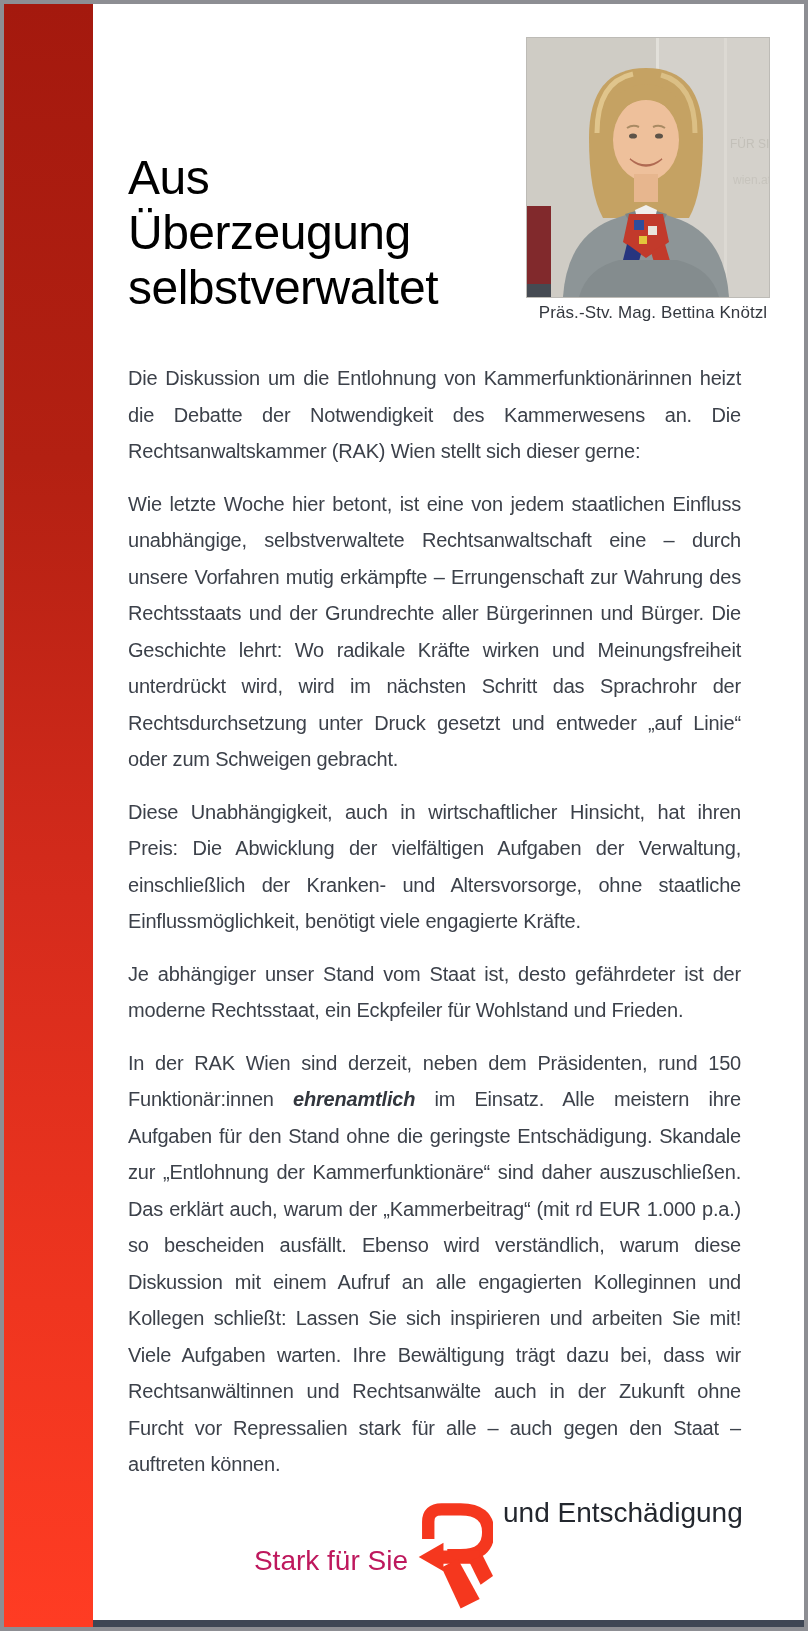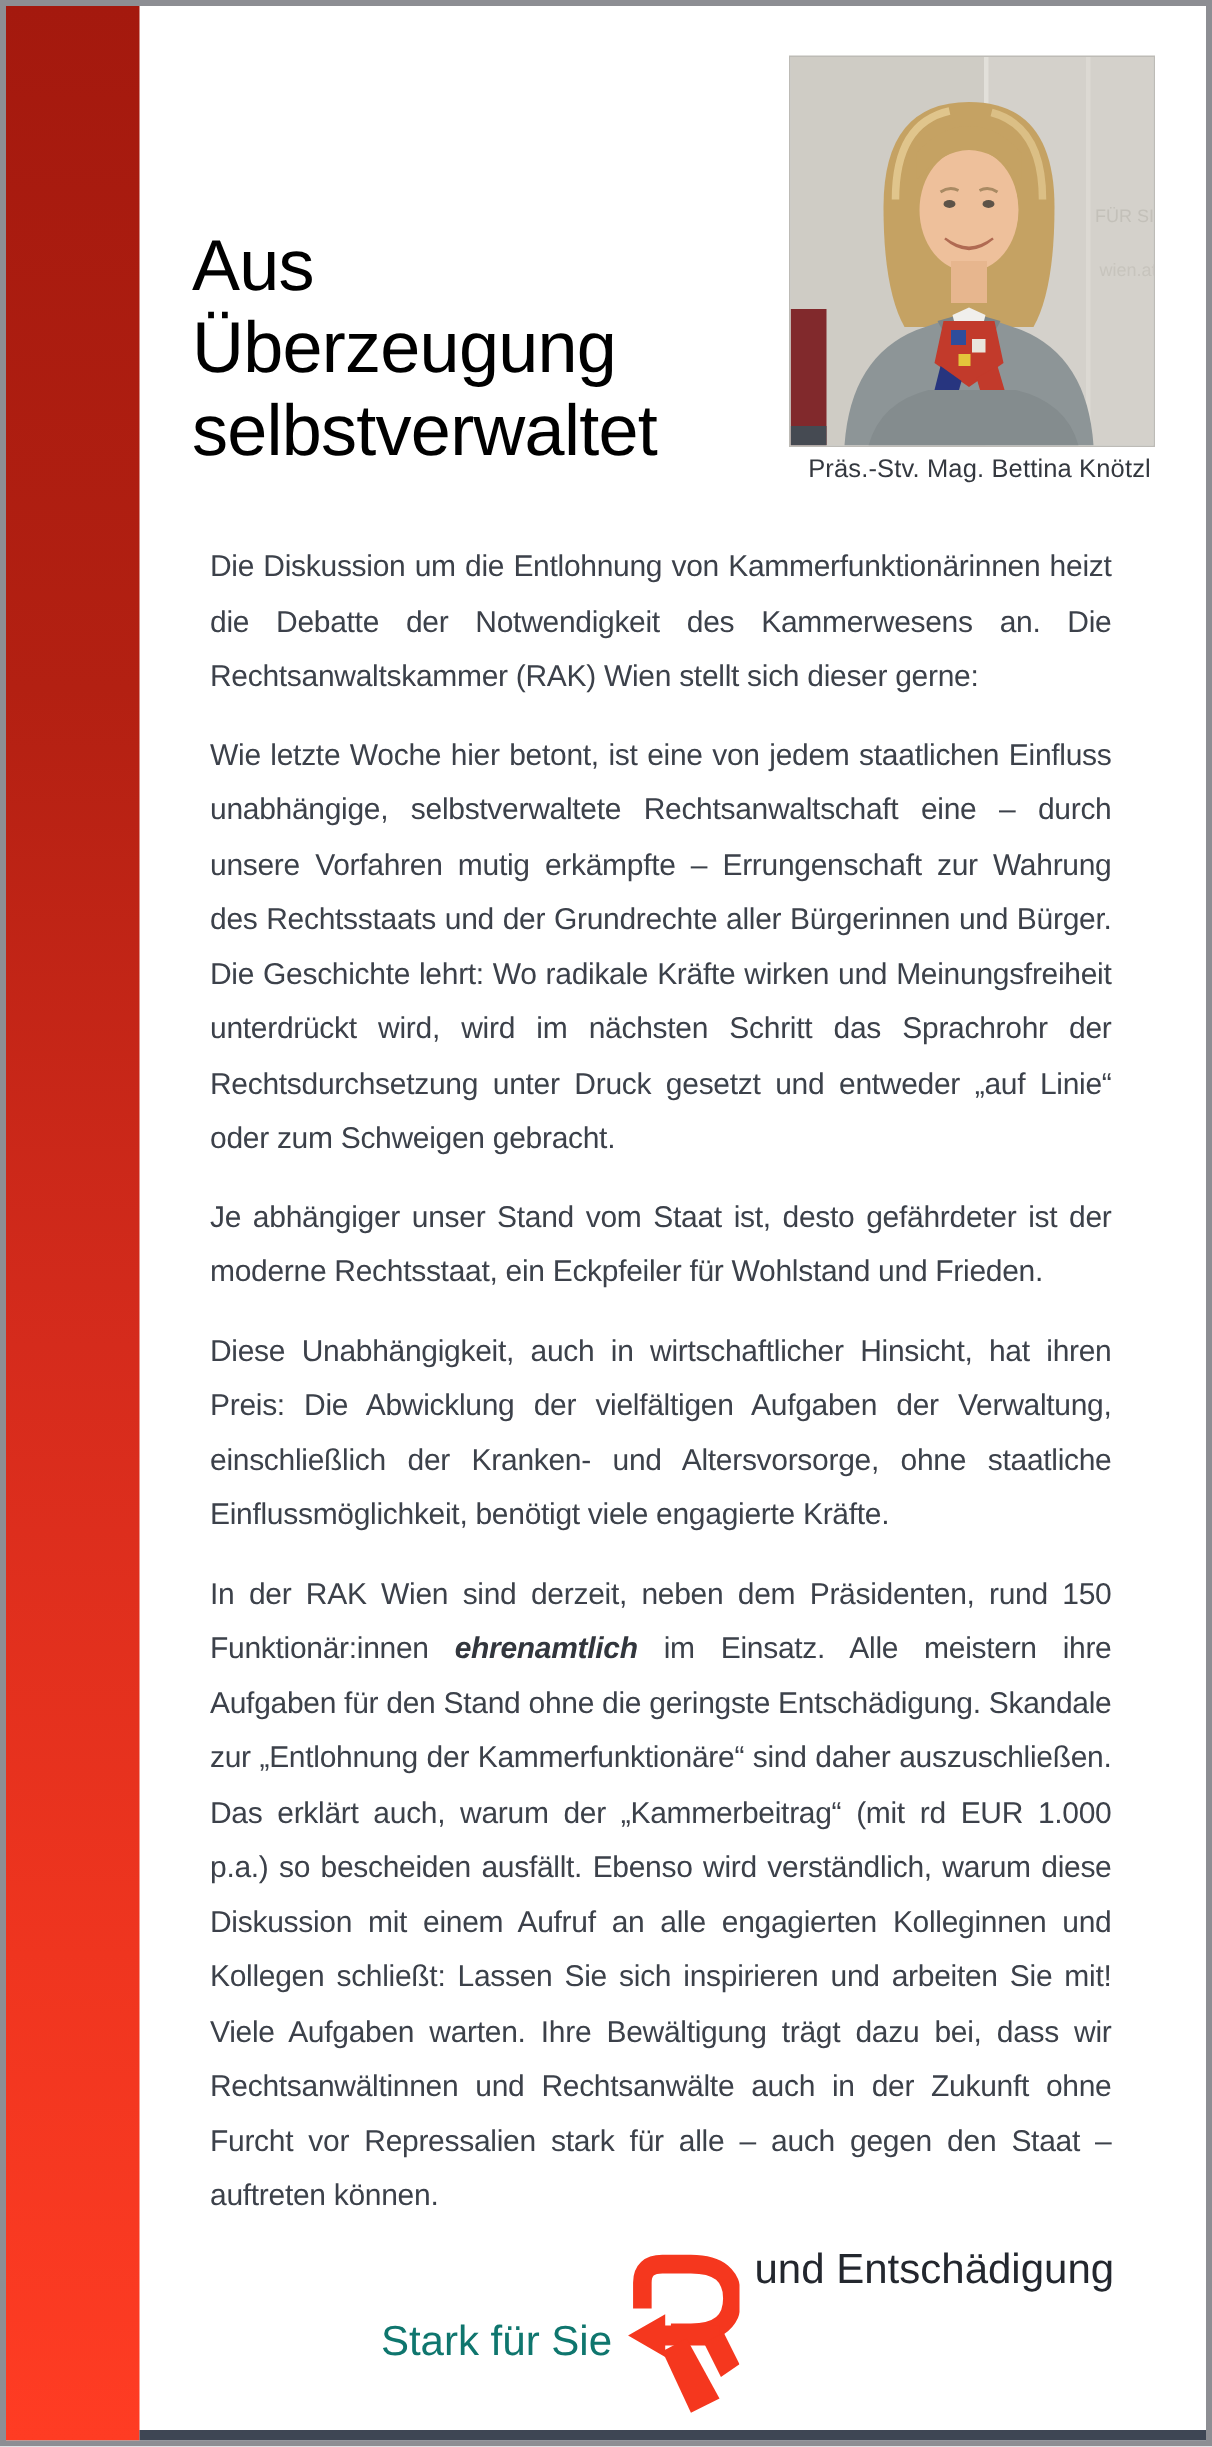--- a/index.html
+++ b/index.html
@@ -30,26 +30,26 @@
   .caption{
     position:absolute;left:512px;top:303px;width:282px;text-align:center;
     font-size:17px;color:#34383f;letter-spacing:0.1px;
   }
 
   .body-text{
     position:absolute;left:128px;top:360px;width:613px;
     font-size:20px;line-height:36.5px;color:#3c414a;text-align:justify;
     letter-spacing:-0.2px;
   }
-  .body-text p{margin:0 0 16px 12px;}
+  .body-text p{margin:0 0 16px 0;}
   .body-text strong{font-weight:bold;color:#32363d;font-style:italic;}
 
   .footer-tagline{
     position:absolute;left:120px;top:1545px;width:288px;text-align:right;
-    font-size:28px;color:#0f766e;
+    font-size:28px;color:#be185d;
   }
   .logo{position:absolute;left:413px;top:1500px;width:80px;height:116px;}
   .org{
     position:absolute;left:503px;top:1494px;width:280px;
     font-size:28px;line-height:38px;color:#23272e;
   }
 </style>
 </head>
 <body>
 
@@ -99,22 +99,22 @@
     <polygon points="138,206 148,240 134,248 124,214" fill="#c23a2b"></polygon>
 
     <path d="M52 259 Q60 230 92 222 L150 222 Q184 230 192 259 Z" fill="#848c8e"></path>
   </svg>
 </div>
 <div class="caption">Präs.-Stv. Mag. Bettina Knötzl</div>
 
 <div class="body-text">
   <p>Die Diskussion um die Entlohnung von Kammerfunktionärinnen heizt die Debatte der Notwendigkeit des Kammerwesens an. Die Rechtsanwaltskammer (RAK) Wien stellt sich dieser gerne:</p>
   <p>Wie letzte Woche hier betont, ist eine von jedem staatlichen Einfluss unabhängige, selbstverwaltete Rechtsanwaltschaft eine – durch unsere Vorfahren mutig erkämpfte – Errungenschaft zur Wahrung des Rechtsstaats und der Grundrechte aller Bürgerinnen und Bürger. Die Geschichte lehrt: Wo radikale Kräfte wirken und Meinungsfreiheit unterdrückt wird, wird im nächsten Schritt das Sprachrohr der Rechtsdurchsetzung unter Druck gesetzt und entweder „auf Linie“ oder zum Schweigen gebracht.</p>
+  <p>Diese Unabhängigkeit, auch in wirtschaftlicher Hinsicht, hat ihren Preis: Die Abwicklung der vielfältigen Aufgaben der Verwaltung, einschließlich der Kranken- und Altersvorsorge, ohne staatliche Einflussmöglichkeit, benötigt viele engagierte Kräfte.</p>
   <p>Je abhängiger unser Stand vom Staat ist, desto gefährdeter ist der moderne Rechtsstaat, ein Eckpfeiler für Wohlstand und Frieden.</p>
-  <p>Diese Unabhängigkeit, auch in wirtschaftlicher Hinsicht, hat ihren Preis: Die Abwicklung der vielfältigen Aufgaben der Verwaltung, einschließlich der Kranken- und Altersvorsorge, ohne staatliche Einflussmöglichkeit, benötigt viele engagierte Kräfte.</p>
   <p><span>In der RAK Wien sind derzeit, neben dem Präsidenten, rund 150 Funktionär:innen </span><strong>ehrenamtlich</strong><span> im Einsatz. Alle meistern ihre Aufgaben für den Stand ohne die geringste Entschädigung. Skandale zur „Entlohnung der Kammerfunktionäre“ sind daher auszuschließen. Das erklärt auch, warum der „Kammerbeitrag“ (mit rd EUR 1.000 p.a.) so bescheiden ausfällt. Ebenso wird verständlich, warum diese Diskussion mit einem Aufruf an alle engagierten Kolleginnen und Kollegen schließt: Lassen Sie sich inspirieren und arbeiten Sie mit!  Viele Aufgaben warten. Ihre Bewältigung trägt dazu bei, dass wir Rechtsanwältinnen und Rechtsanwälte auch in der Zukunft ohne Furcht vor Repressalien stark für alle – auch gegen den Staat – auftreten können.</span></p>
 </div>
 
 <div class="footer-tagline">Stark für Sie</div>
 
 <div class="logo">
   <svg viewBox="0 0 84 120" width="80" height="116">
     <path d="M16 40 V22 Q16 9 30 9 H50 Q79 9 79 33 Q79 57 50 57 H36" fill="none" stroke="#f5371e" stroke-width="13"></path>
     <path d="M6 59 L32 44 V52 H70 V66 H32 V74 Z" fill="#f5371e"></path>
     <path d="M30 70 L47 61 L70 103 L50 113 Z" fill="#f5371e"></path>

